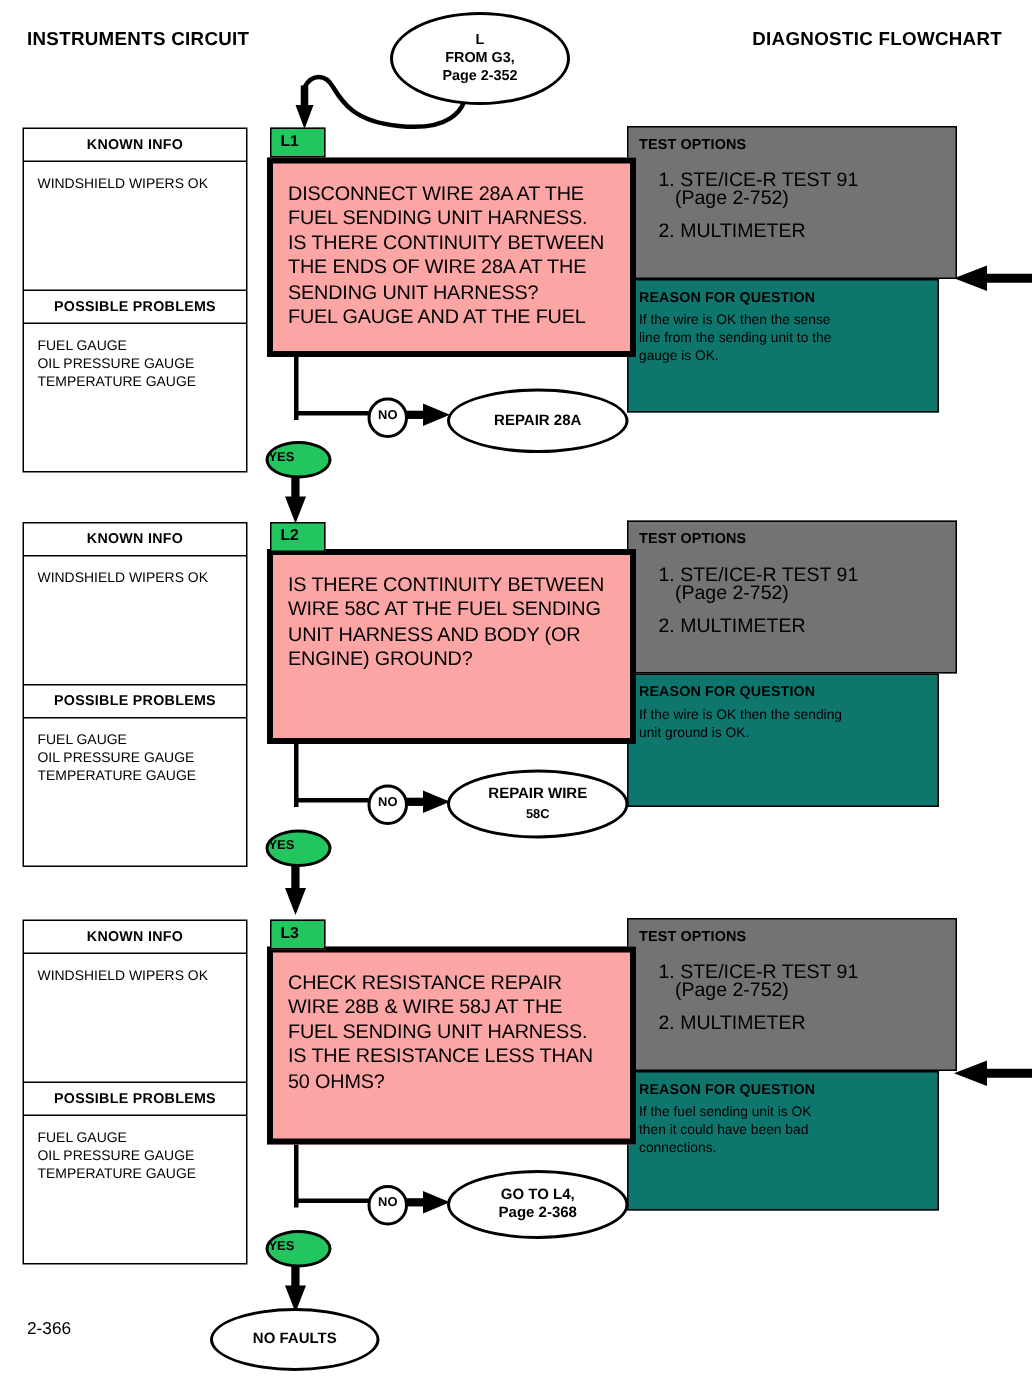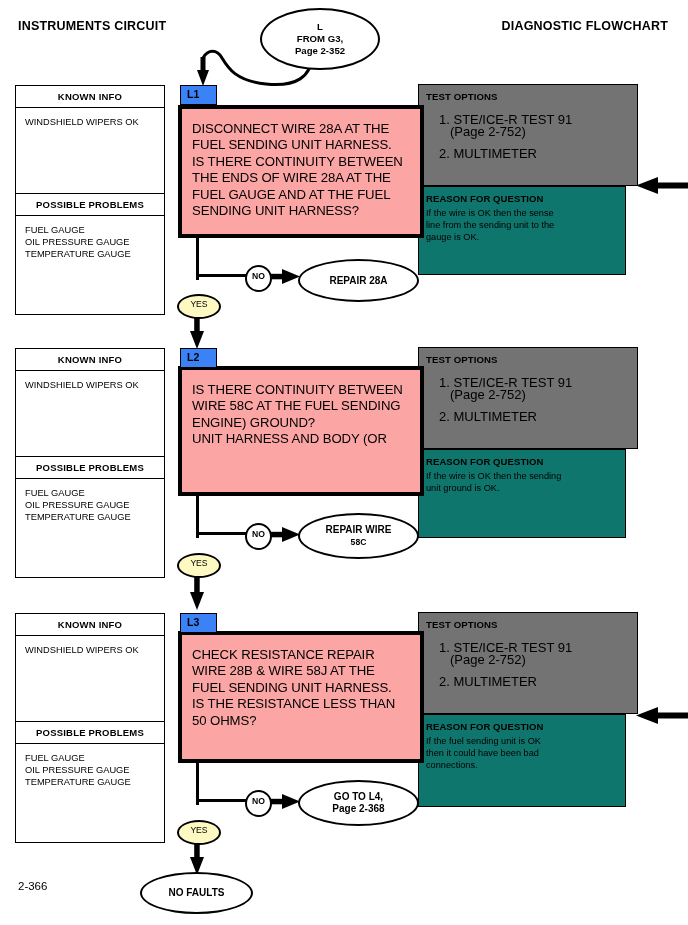--- a/index.html
+++ b/index.html
@@ -61,21 +61,21 @@
   .info-body div { white-space: nowrap; }
   .info-sec-known { height: 85px; }
   .info-sec-problems { height: 98px; }
 
   
   .step-tab {
     width: 37px;
     height: 20px;
     border: 1.6px solid #000;
     box-sizing: border-box;
-    background: #3b82f6;
+    background: #22c55e;
     font-size: 10.5px;
     font-weight: bold;
     line-height: 17px;
     padding-left: 6px;
     z-index: 6;
   }
 
   
   .qbox {
     width: 246px;
@@ -145,24 +145,23 @@
     font-size: 8.6px;
     font-weight: bold;
     text-align: center;
     line-height: 19px;
     z-index: 4;
   }
   .yes-node {
     width: 40px; height: 21px;
     border: 2.2px solid #000;
     border-radius: 50%;
-    background: #fef9c3;
+    background: #22c55e;
     font-size: 8.6px;
-    font-weight: normal;
-    text-align: center;
+    font-weight: bold;
     line-height: 17px;
     z-index: 4;
   }
 
   
   .ellipse {
     border: 2.6px solid #000;
     border-radius: 50%;
     background: #fff;
     text-align: center;
@@ -219,22 +218,22 @@
   </div>
 
   <div class="abs step-tab" style="left:180px; top:85px;">L1</div>
 
   <div class="abs qbox" style="left:178px; top:105px; height:133px;">
     <div class="qbox-text">
       <div>DISCONNECT WIRE 28A  AT THE</div>
       <div>FUEL SENDING UNIT HARNESS.</div>
       <div>IS THERE CONTINUITY BETWEEN</div>
       <div>THE ENDS OF WIRE 28A AT THE</div>
+      <div>SENDING UNIT HARNESS?</div>
       <div>FUEL GAUGE AND AT THE FUEL</div>
-      <div>SENDING UNIT HARNESS?</div>
     </div>
   </div>
 
   <div class="abs tbox" style="left:418px; top:84px; height:102px;">
     <div class="tbox-title">TEST OPTIONS</div>
     <div class="tbox-list">
       <div>
         <span>1.</span>
         <span>STE/ICE-R TEST 91</span>
       </div>
@@ -289,22 +288,22 @@
       <div>TEMPERATURE GAUGE</div>
     </div>
   </div>
 
   <div class="abs step-tab" style="left:180px; top:348px;">L2</div>
 
   <div class="abs qbox" style="left:178px; top:366px; height:130px;">
     <div class="qbox-text">
       <div>IS THERE CONTINUITY BETWEEN</div>
       <div>WIRE 58C AT THE FUEL SENDING</div>
+      <div>UNIT HARNESS AND BODY (OR</div>
       <div>ENGINE) GROUND?</div>
-      <div>UNIT HARNESS AND BODY (OR</div>
     </div>
   </div>
 
   <div class="abs tbox" style="left:418px; top:347px; height:102px;">
     <div class="tbox-title">TEST OPTIONS</div>
     <div class="tbox-list">
       <div>
         <span>1.</span>
         <span>STE/ICE-R TEST 91</span>
       </div>

